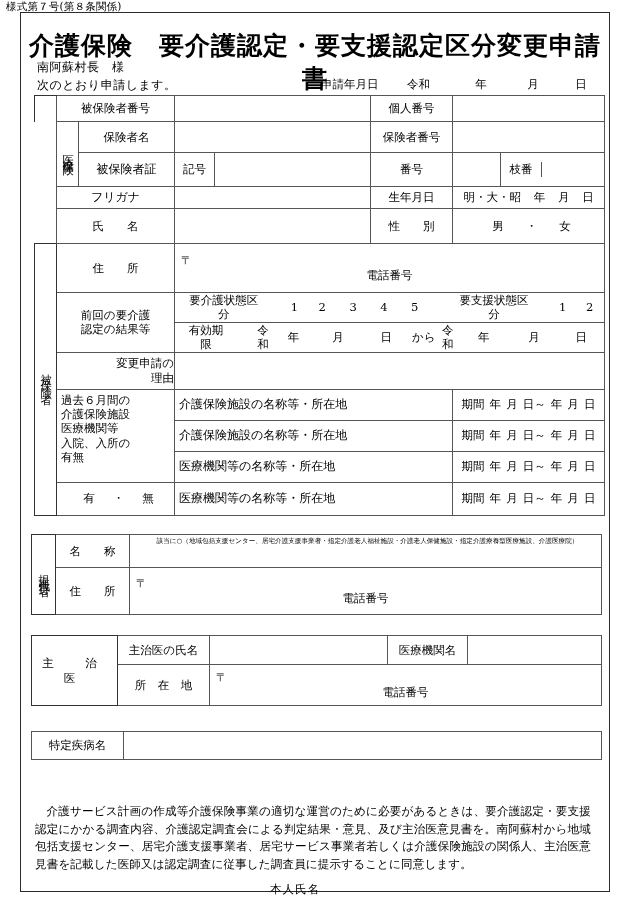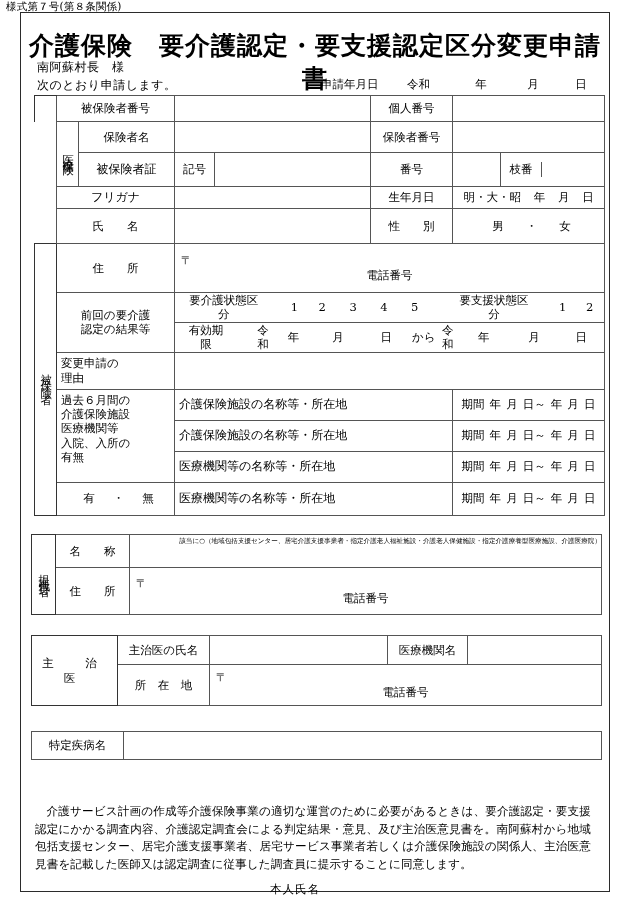--- a/index.html
+++ b/index.html
@@ -326,21 +326,21 @@
               <span style="width:30px;text-align:center">から</span>
               <span>令和</span>
               <span style="width:56px;text-align:center">年</span>
               <span style="width:54px;text-align:center">月</span>
               <span style="width:50px;text-align:center">日</span>
             </div>
           </td>
         </tr>
 
         <tr>
-          <td colspan="2" class="lft" style="height:36px;text-align:left">
+          <td colspan="2" class="lft" style="height:36px;text-align:right">
             <div>変更申請の</div>
             <div>理由</div>
           </td>
           <td colspan="5"></td>
         </tr>
 
         <tr>
           <td colspan="2" rowspan="3" class="lft" style="text-align:left;vertical-align:top;padding-top:3px !important;">
             <div>過去６月間の</div>
             <div>介護保険施設</div>
@@ -421,21 +421,21 @@
           <col style="width:24px">
           <col style="width:74px">
           <col style="width:472px">
         </colgroup>
         <tbody>
             <tr>
           <td rowspan="2" class="outer">
             <span class="vert">提出代行者</span>
           </td>
           <td style="height:32px">名　　称</td>
-          <td class="lft tiny" style="text-align:right;vertical-align:top;padding-top:2px !important;">該当に○（地域包括支援センター、居宅介護支援事業者・指定介護老人福祉施設・介護老人保健施設・指定介護療養型医療施設、介護医療院）</td>
+          <td class="lft tiny" style="text-align:center;vertical-align:top;padding-top:2px !important;">該当に○（地域包括支援センター、居宅介護支援事業者・指定介護老人福祉施設・介護老人保健施設・指定介護療養型医療施設、介護医療院）</td>
         </tr>
         <tr>
           <td style="height:46px">住　　所</td>
           <td style="padding:0">
             <div style="height:100%;display:flex;flex-direction:column;">
               <div class="postal" style="flex:1">〒</div>
               <div class="telcenter" style="flex:1">電話番号</div>
             </div>
           </td>
         </tr>

